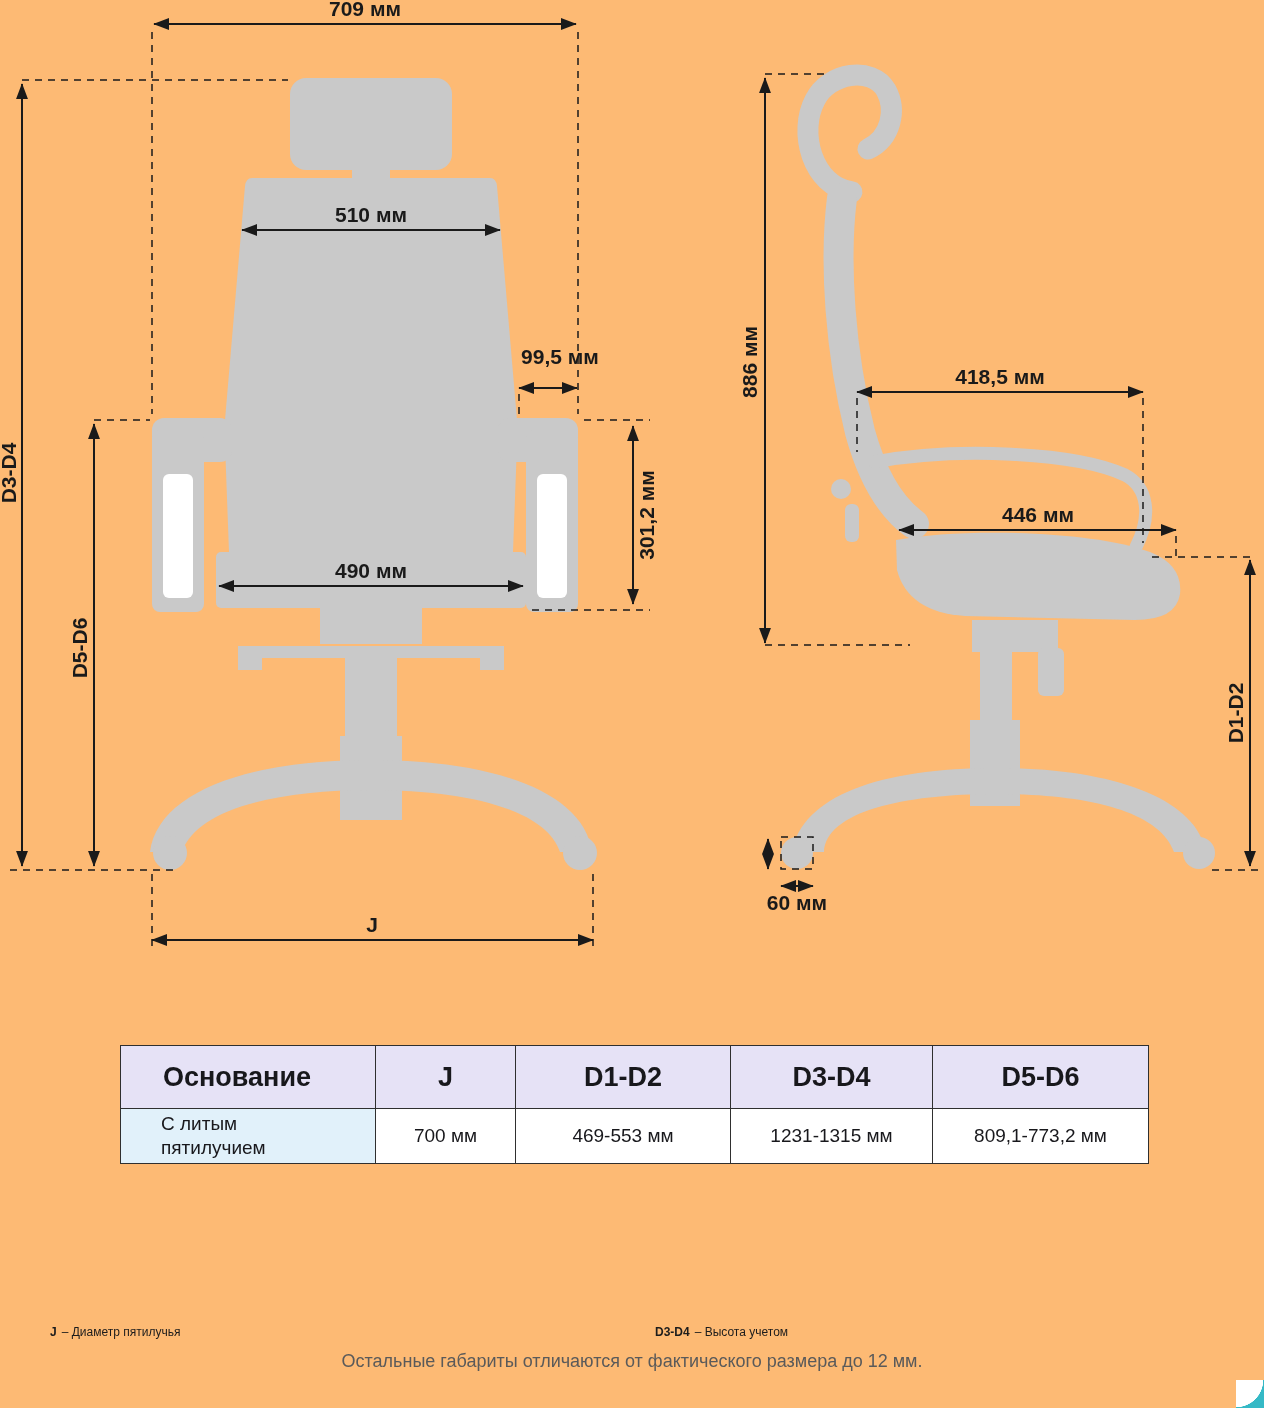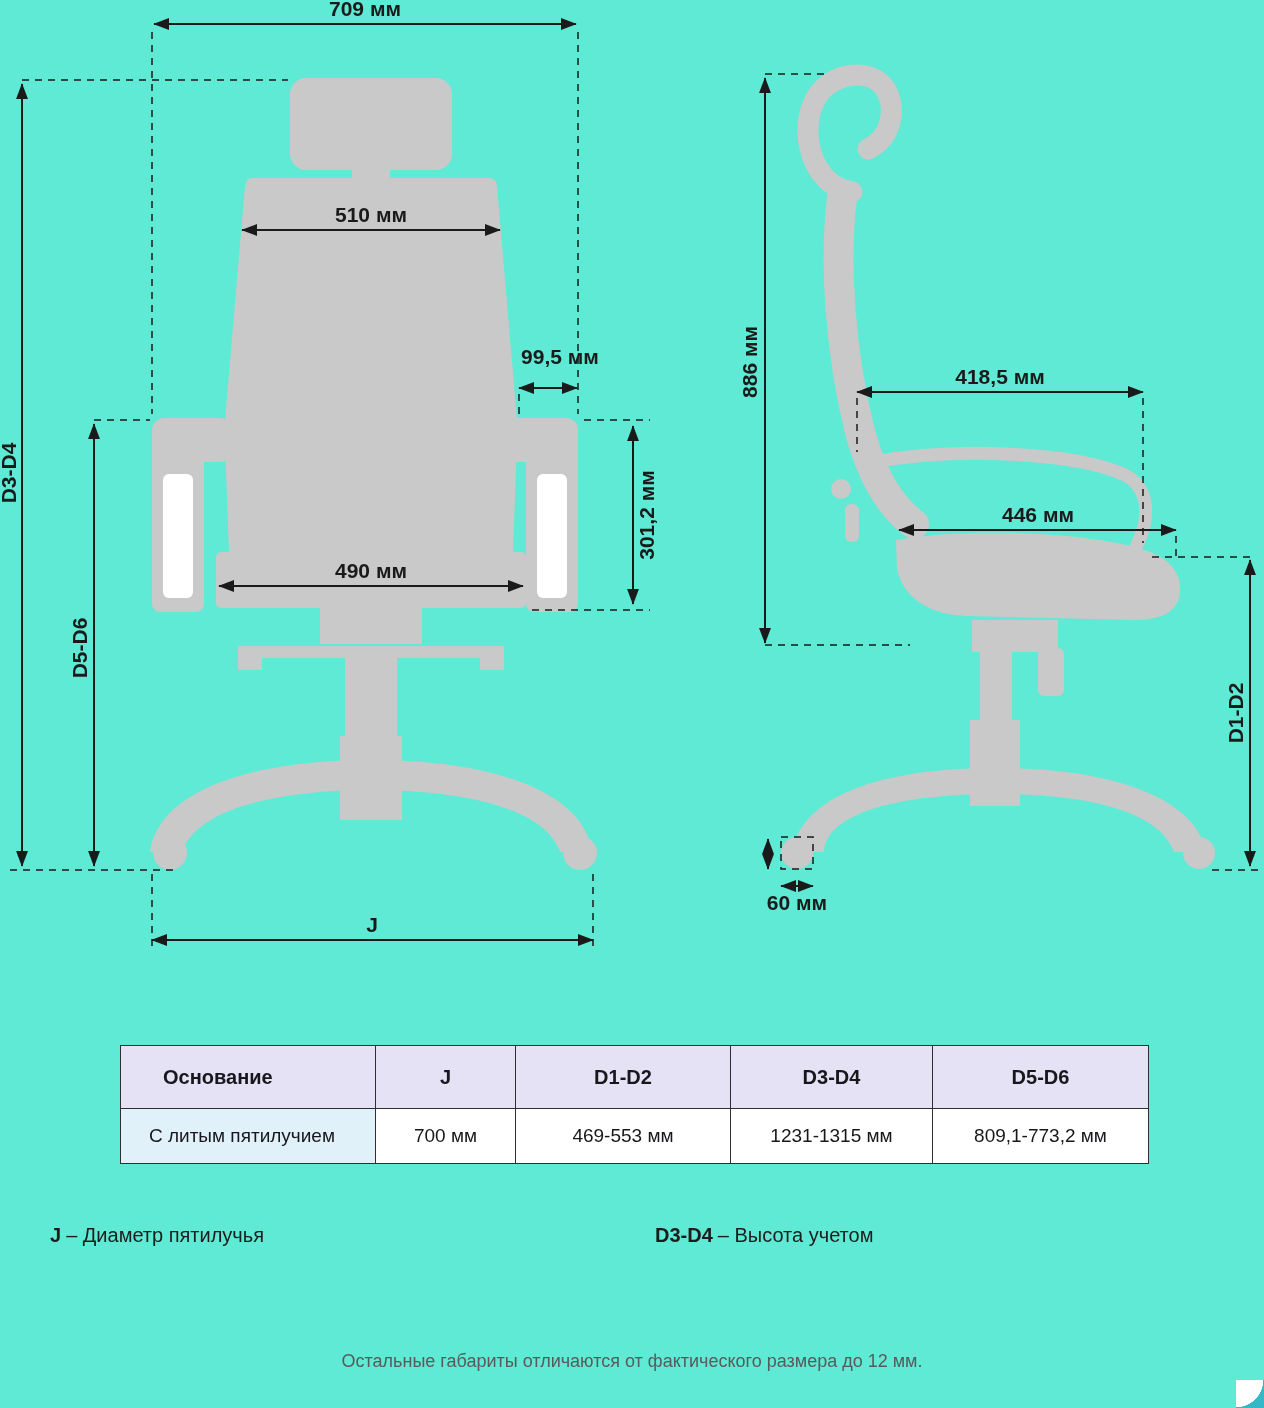--- a/index.html
+++ b/index.html
@@ -1,36 +1,36 @@
 <!DOCTYPE html>
 <html><head>
 <meta charset="utf-8">
 <style>
   * { margin:0; padding:0; box-sizing:border-box; }
   html,body { background:#ffffff; }
   body { width:1264px; height:1408px; font-family:"Liberation Sans", sans-serif; }
-  .page { position:relative; width:1264px; height:1408px; background:#5eead4; overflow:hidden; }
+  .page { position:relative; width:1264px; height:1408px; background:#fdba74; overflow:hidden; }
   .diagram { position:absolute; top:0; left:0; }
 
   .chair { fill:#c9c9c9; stroke:none; }
   .chairline { stroke:#c9c9c9; fill:none; }
   .dim { stroke:#1a1a1a; stroke-width:2; marker-start:url(#arr); marker-end:url(#arr); }
   .dash { stroke:#1a1a1a; stroke-width:1.5; stroke-dasharray:7 6; fill:none; }
   .lbl { font-family:"Liberation Sans", sans-serif; font-size:21px; font-weight:bold; fill:#1a1a1a; text-anchor:middle; }
 
   .spec-table { position:absolute; left:120px; top:1045px; width:1028px; border-collapse:collapse; table-layout:fixed; color:#18181c; }
   .spec-table th, .spec-table td { border:1px solid #2f2f2f; text-align:center; vertical-align:middle; }
-  .spec-table thead th { background:#e6e2f6; font-size:20px; font-weight:bold; height:63px; }
+  .spec-table thead th { background:#e6e2f6; font-size:27px; font-weight:bold; height:63px; }
   .spec-table thead th.left { text-align:left; padding-left:42px; }
   .spec-table td { font-size:19px; background:#ffffff; }
-  .spec-table td.label { background:#e1f1fa; text-align:right; padding-left:16px; padding-right:40px; line-height:24px; }
+  .spec-table td.label { background:#e1f1fa; text-align:left; padding-left:40px; padding-right:40px; line-height:24px; }
   .spec-table tr.r1 td { height:55px; }
   .spec-table tr.r2 td { height:74px; }
 
-  .legend-item { position:absolute; top:1224px; font-size:20px; color:#1c1c1c; white-space:nowrap; }
+  .legend-item { position:absolute; top:1325px; font-size:12px; color:#1c1c1c; white-space:nowrap; }
   .legend-item b { font-weight:bold; margin-right:5px; }
 
   .footnote { position:absolute; top:1344px; left:0; width:1264px; text-align:center; font-size:18px; color:#5a5a5a; line-height:35px; }
 
   .corner-accent { position:absolute; right:0; bottom:0; width:28px; height:28px;
                    background:radial-gradient(circle at 0 0, #ffffff 27px, #35b9c6 27.5px); }
 </style>
 </head>
 <body>
 

